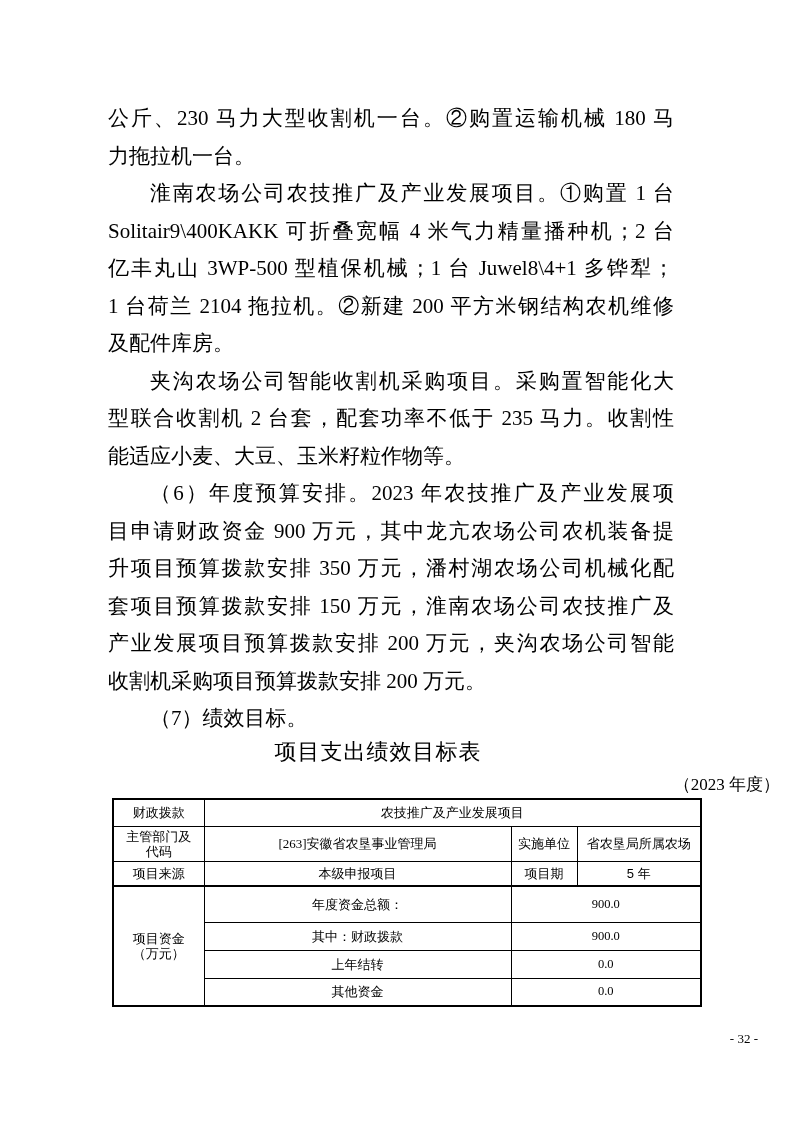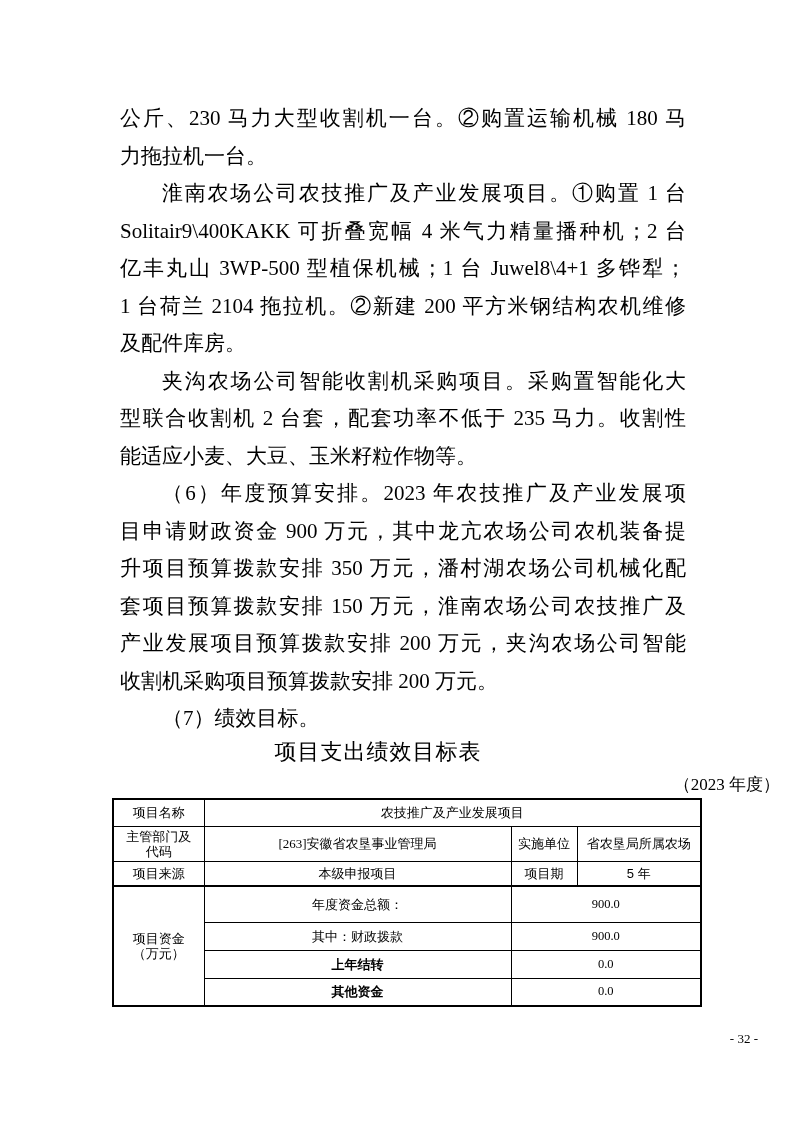--- a/index.html
+++ b/index.html
@@ -8,21 +8,21 @@
     width: 794px;
     height: 1123px;
     background: #ffffff;
     color: #000000;
     font-family: "Liberation Serif", "DejaVu Serif", serif;
     overflow: hidden;
   }
   
   .body-text {
     position: absolute;
-    left: 120px;
+    left: 108px;
     top: 100px;
     width: 566px;
     font-size: 21px;
     line-height: 37.5px;
   }
   .line {
     text-align: justify;
     text-justify: inter-character;
     text-align-last: justify;
   }
@@ -70,21 +70,21 @@
   }
   tr.r1 { height: 27px; }
   tr.r2 { height: 35px; font-family: Liberation Serif, serif; }
   tr.r3 { height: 25px; }
   tr.r4 { height: 36px; }
   tr.r5, tr.r6, tr.r7 { height: 28px; }
   tr.r4 td { border-top: 2px solid #000000; }
   td.fund-label { text-align: left; }
   td.ind1 { padding-left: 12px; margin-left: 17px; }
   td.ind2 { padding-left: 29px; }
-  td.ind3 { padding-left: 71px; font-weight: bold; }
+  td.ind3 { padding-left: 71px; }
   td.val {
     text-align: right;
     padding-right: 10px;
     font-family: "Liberation Serif", "DejaVu Serif", serif;
     font-size: 12.5px;
   }
   
   .page-number {
     position: absolute;
     top: 1031px;
@@ -134,21 +134,21 @@
 
   <table class="perf">
     <colgroup>
       <col style="width:91px">
       <col style="width:307px">
       <col style="width:66px">
       <col style="width:124px">
     </colgroup>
     <tbody>
       <tr class="r1">
-        <td>项目名称</td>
+        <td>财政拨款</td>
         <td colspan="3">农技推广及产业发展项目</td>
       </tr>
       <tr class="r2">
         <td>
           <div>主管部门及</div>
           <div>代码</div>
         </td>
         <td>[263]安徽省农垦事业管理局</td>
         <td>实施单位</td>
         <td>省农垦局所属农场</td>

